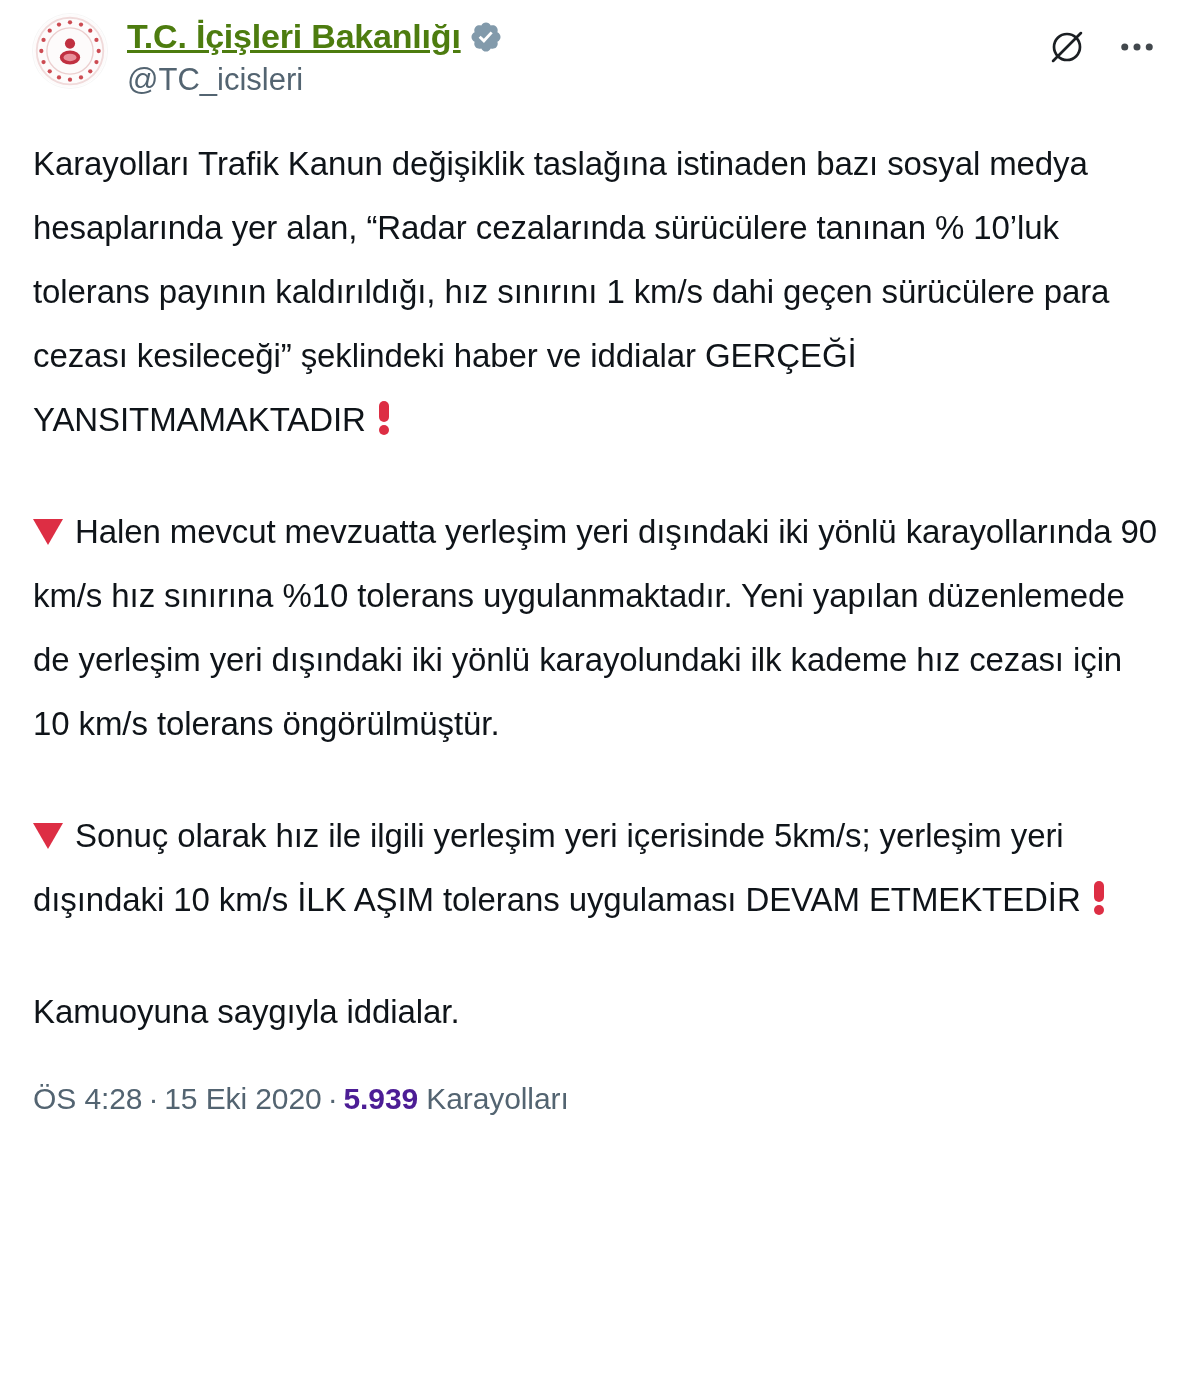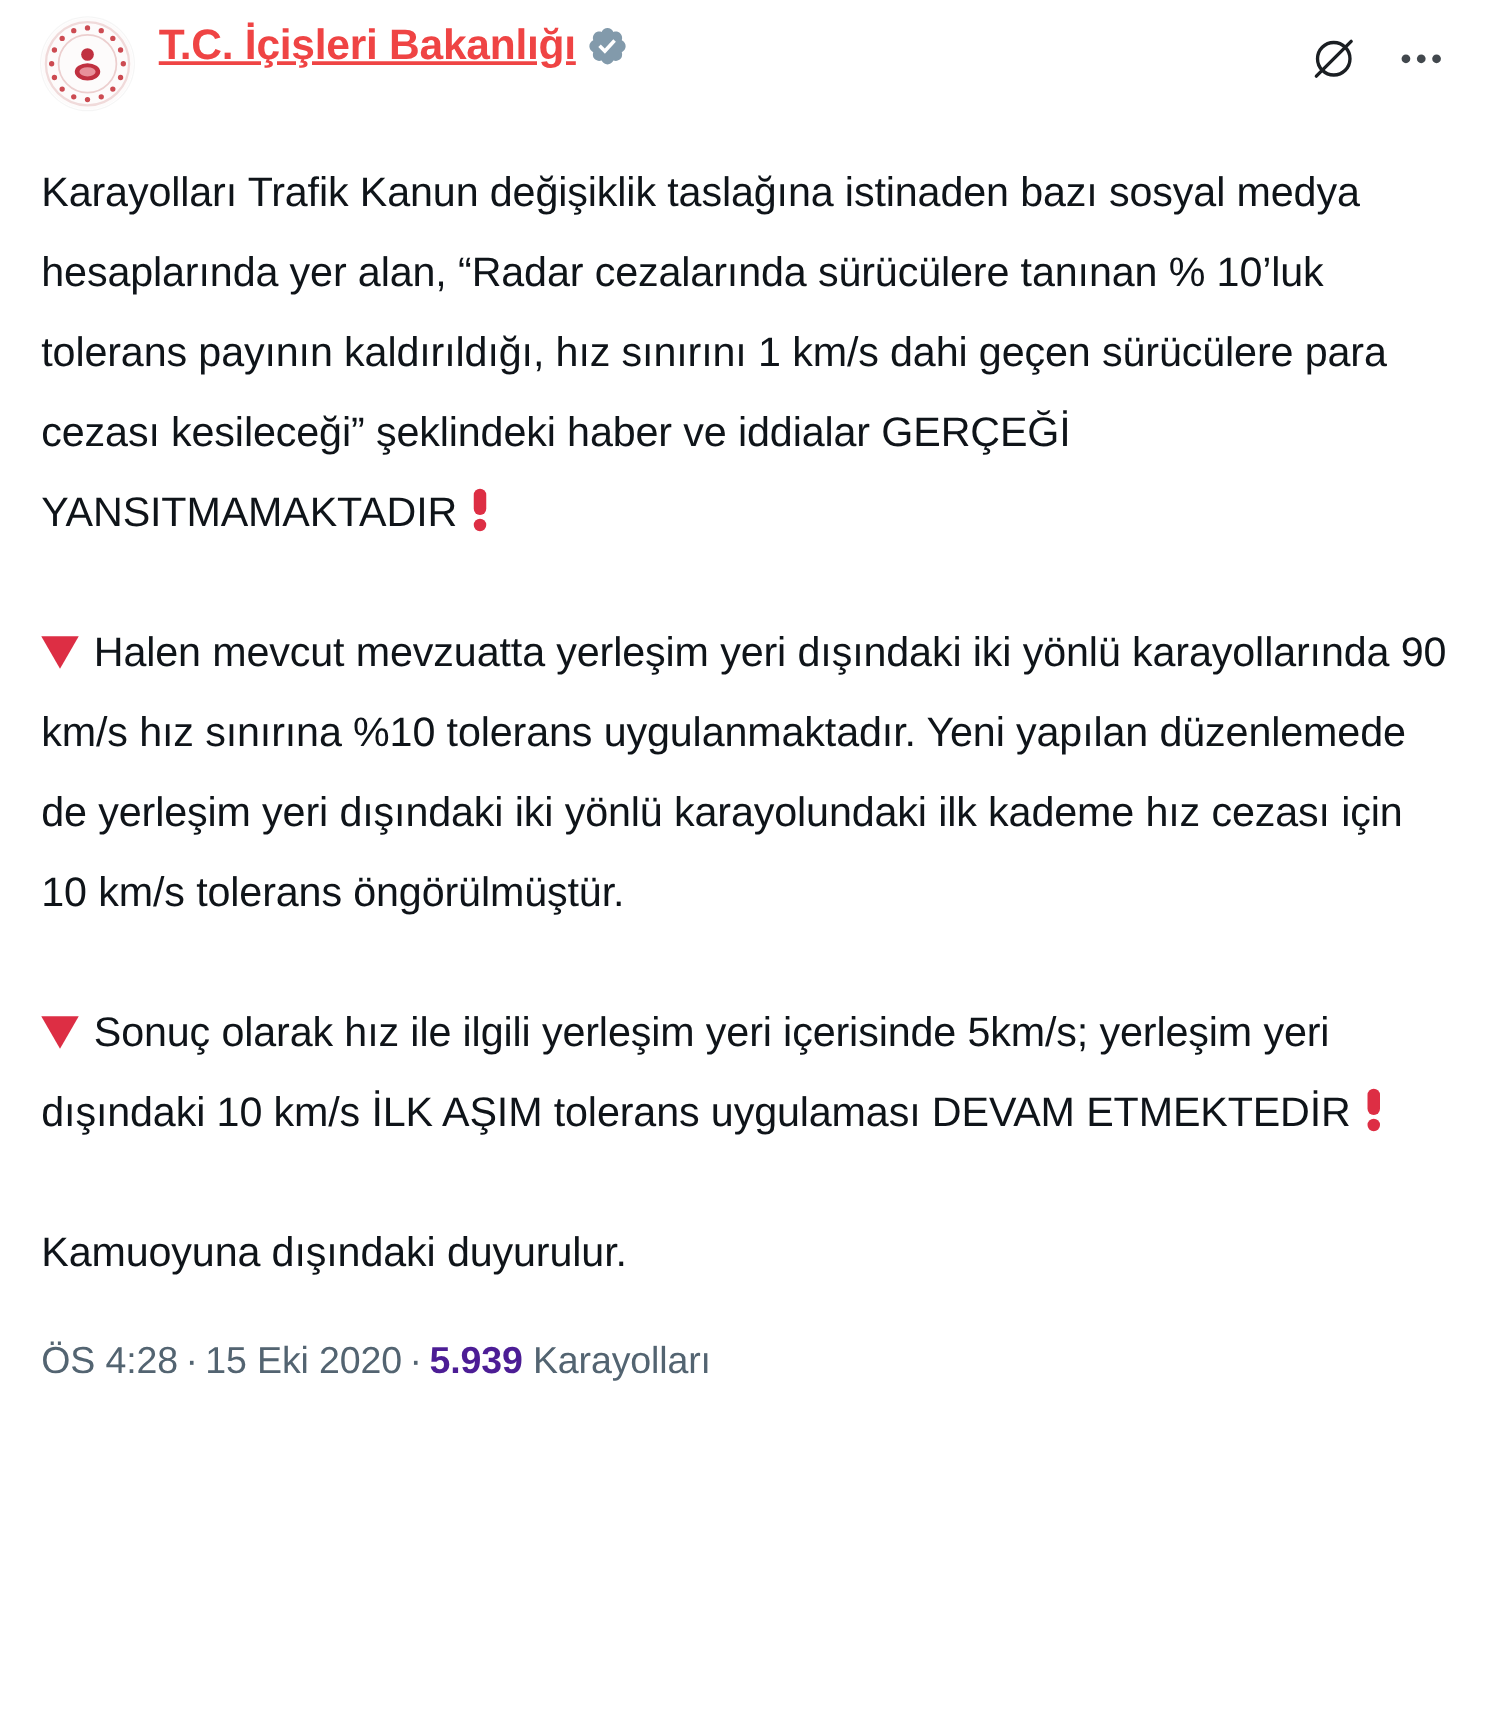--- a/index.html
+++ b/index.html
@@ -16,21 +16,21 @@
   
   .tweet-header { display: flex; align-items: flex-start; }
   .avatar {
     width: 74px; height: 74px; border-radius: 50%;
     flex: 0 0 74px; overflow: hidden; cursor: pointer;
     box-shadow: 0 0 0 1px rgba(0,0,0,0.04);
   }
   .id-block { margin-left: 20px; padding-top: 3px; min-width: 0; }
   .name-row { display: flex; align-items: center; }
   .display-name {
-    font-size: 34px; font-weight: 700; color: #ef4444;
+    font-size: 34px; font-weight: 700; color: #4d7c0f;
     text-decoration: underline; cursor: pointer; letter-spacing: -0.2px;
     white-space: nowrap;
   }
   .verified-badge { width: 34px; height: 34px; margin-left: 8px; flex: 0 0 auto; }
   .user-handle { font-size: 31px; color: #536471; margin-top: 6px; cursor: pointer; }
   .header-actions {
     margin-left: auto; display: flex; align-items: center; gap: 26px; padding-top: 10px;
   }
   .grok-btn, .more-btn { cursor: pointer; display: inline-flex; border: none; background: none; padding: 2px; }
   .grok-btn svg { width: 38px; height: 38px; }
@@ -112,20 +112,21 @@
       </svg>
     </div>
 
     <div class="id-block">
       <div class="name-row">
         <span class="display-name">T.C. İçişleri Bakanlığı</span>
         <svg class="verified-badge" viewBox="0 0 24 24">
           <path fill="#829aab" d="M22.25 12c0-1.43-.88-2.67-2.19-3.34.46-1.39.2-2.9-.81-3.91s-2.52-1.27-3.91-.81c-.66-1.31-1.91-2.19-3.34-2.19s-2.67.88-3.33 2.19c-1.4-.46-2.91-.2-3.92.81s-1.26 2.52-.8 3.91c-1.31.67-2.2 1.91-2.2 3.34s.89 2.67 2.2 3.34c-.46 1.39-.21 2.9.8 3.91s2.52 1.26 3.91.81c.67 1.31 1.91 2.19 3.34 2.19s2.68-.88 3.34-2.19c1.39.45 2.9.2 3.91-.81s1.27-2.52.81-3.91c1.31-.67 2.19-1.91 2.19-3.34zm-11.71 4.2L6.8 12.46l1.41-1.42 2.26 2.26 4.8-5.23 1.47 1.36-6.2 6.77z"></path>
         </svg>
       </div>
+      <div class="user-handle">@TC_icisleri</div>
     </div>
 
     <div class="header-actions">
       <button class="grok-btn" aria-label="Grok">
         <svg viewBox="0 0 24 24">
           <circle cx="12" cy="12" r="8.2" fill="none" stroke="#1b1f23" stroke-width="1.7"></circle>
           <line x1="3.2" y1="20.8" x2="20.8" y2="3.2" stroke="#1b1f23" stroke-width="1.7" stroke-linecap="round"></line>
         </svg>
       </button>
       <button class="more-btn" aria-label="More">
@@ -135,20 +136,20 @@
           <circle cx="19" cy="12" r="2" fill="#42484d"></circle>
         </svg>
       </button>
     </div>
   </header>
 
   <div class="tweet-body" id="tweet-body">
       <p>Karayolları Trafik Kanun değişiklik taslağına istinaden bazı sosyal medya hesaplarında yer alan, “Radar cezalarında sürücülere tanınan % 10’luk tolerans payının kaldırıldığı, hız sınırını 1 km/s dahi geçen sürücülere para cezası kesileceği” şeklindeki haber ve iddialar GERÇEĞİ YANSITMAMAKTADIR<span class="excl"></span></p>
       <p><span class="tri"></span>Halen mevcut mevzuatta yerleşim yeri dışındaki iki yönlü karayollarında 90 km/s hız sınırına %10 tolerans uygulanmaktadır. Yeni yapılan düzenlemede de yerleşim yeri dışındaki iki yönlü karayolundaki ilk kademe hız cezası için 10 km/s tolerans öngörülmüştür.</p>
       <p><span class="tri"></span>Sonuç olarak hız ile ilgili yerleşim yeri içerisinde 5km/s; yerleşim yeri dışındaki 10 km/s İLK AŞIM tolerans uygulaması DEVAM ETMEKTEDİR<span class="excl"></span></p>
-      <p>Kamuoyuna dışındaki duyurulur.</p>
+      <p>Kamuoyuna saygıyla iddialar.</p>
     </div>
 
   <footer class="tweet-footer">
     <span class="time">ÖS 4:28</span><span class="sep">·</span><span class="date">15 Eki 2020</span><span class="sep">·</span><span class="views-count">5.939</span>&nbsp;<span class="views-label">Karayolları</span>
   </footer>
 
 </article>
 
 </body></html>

